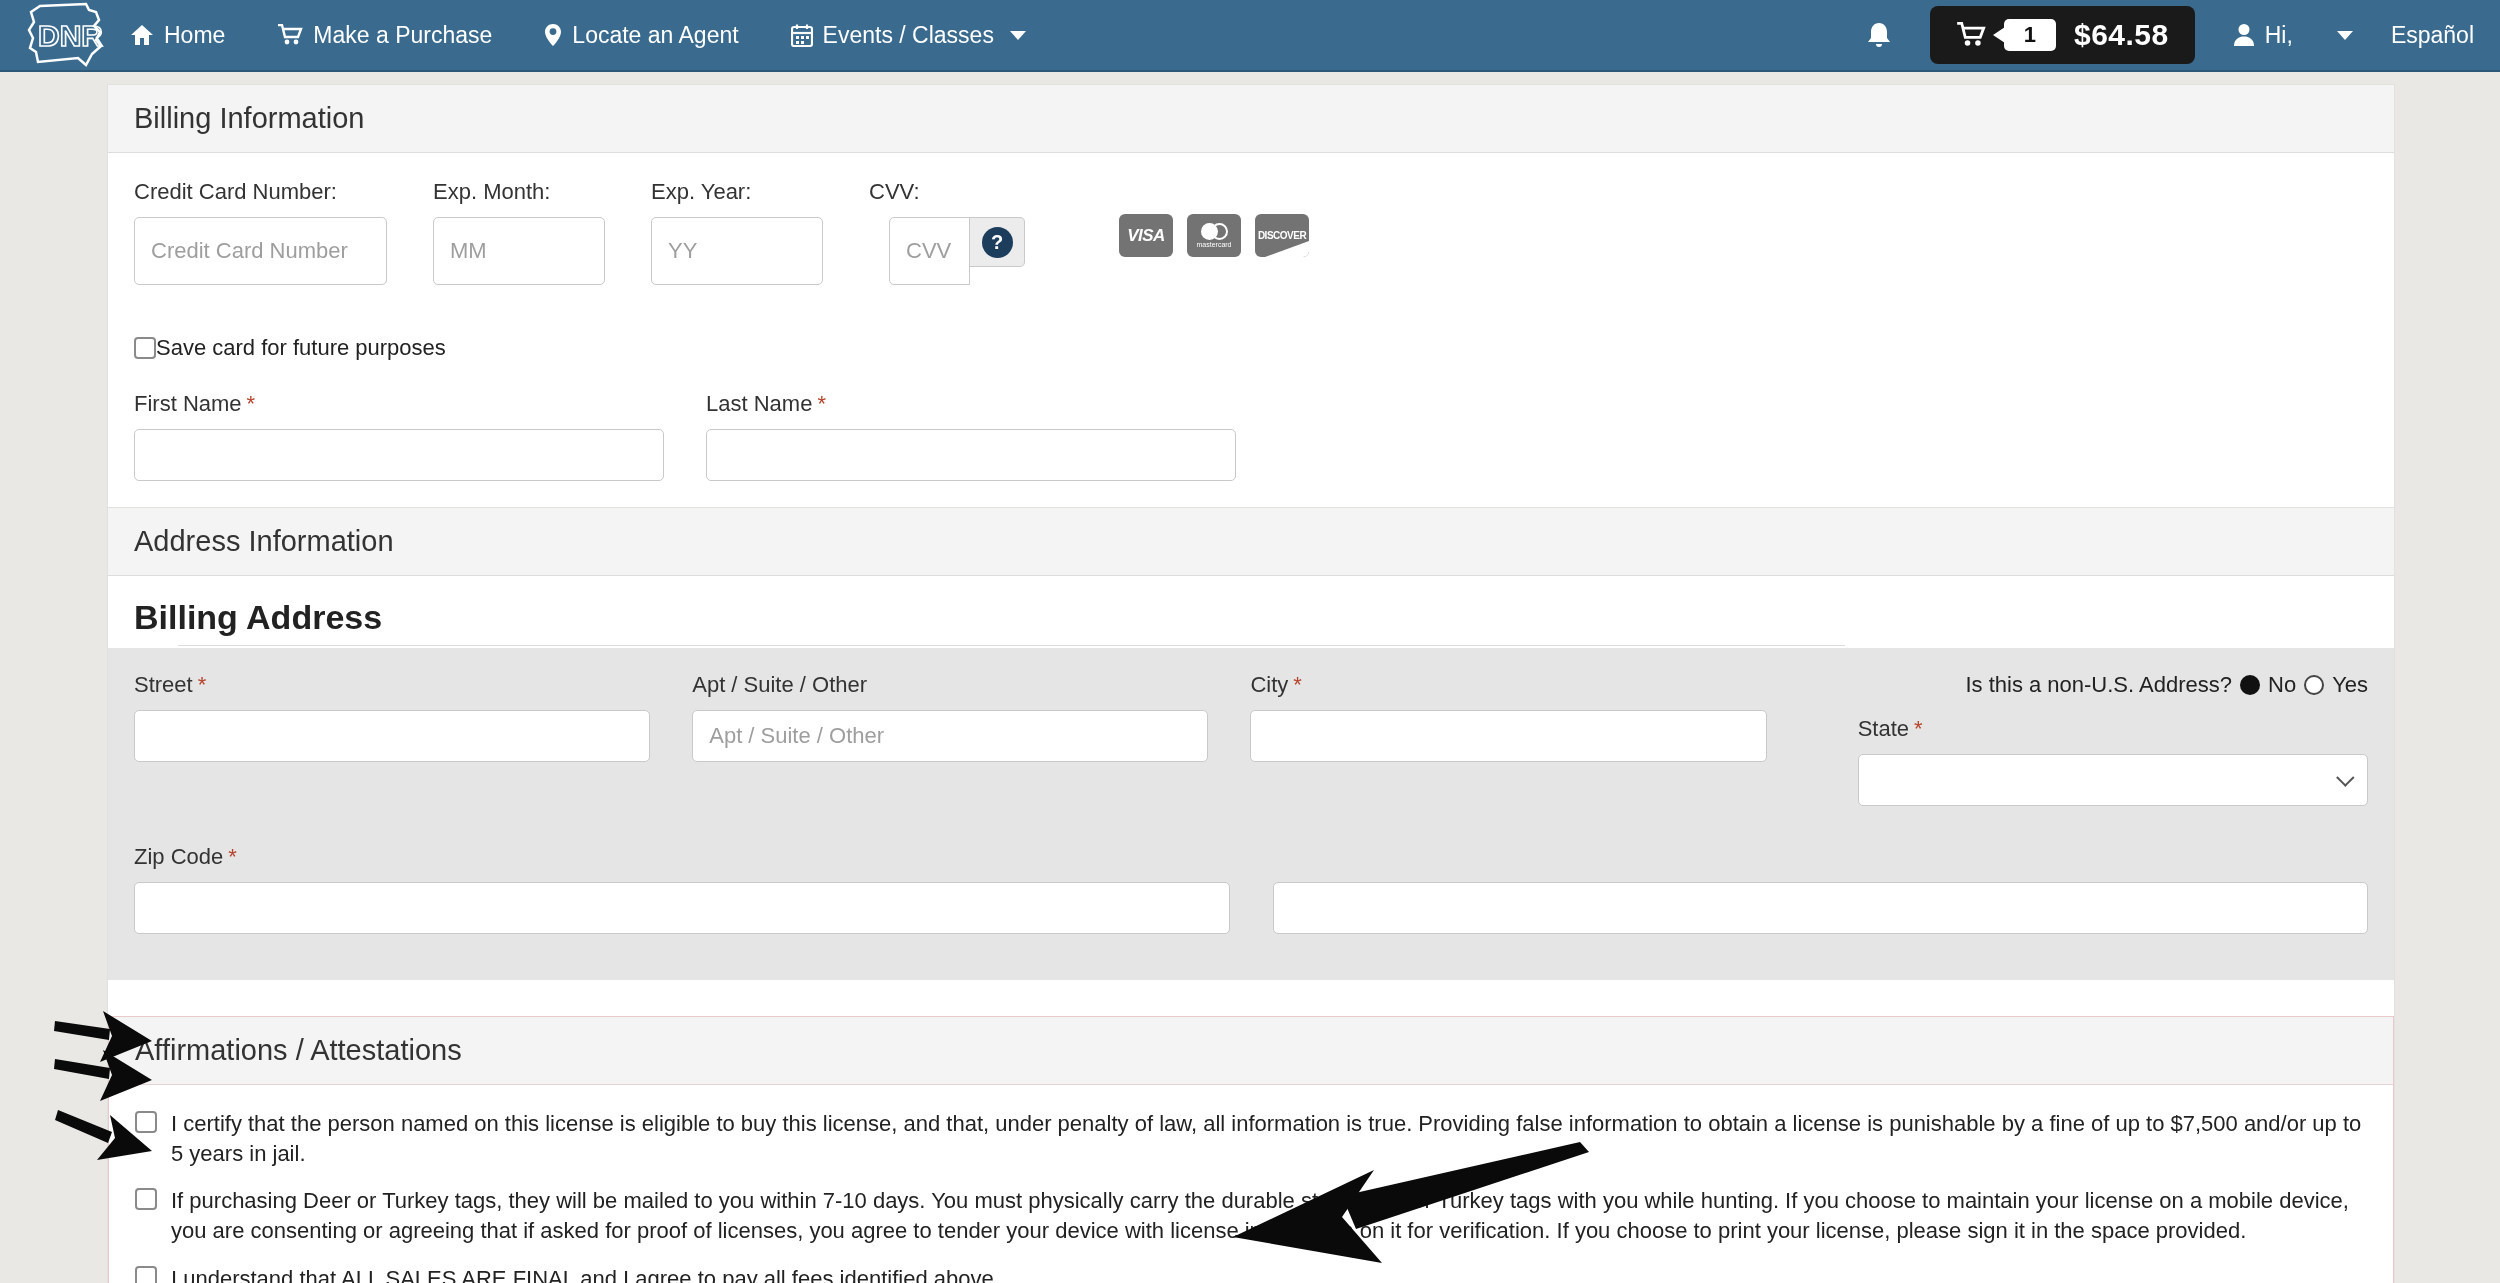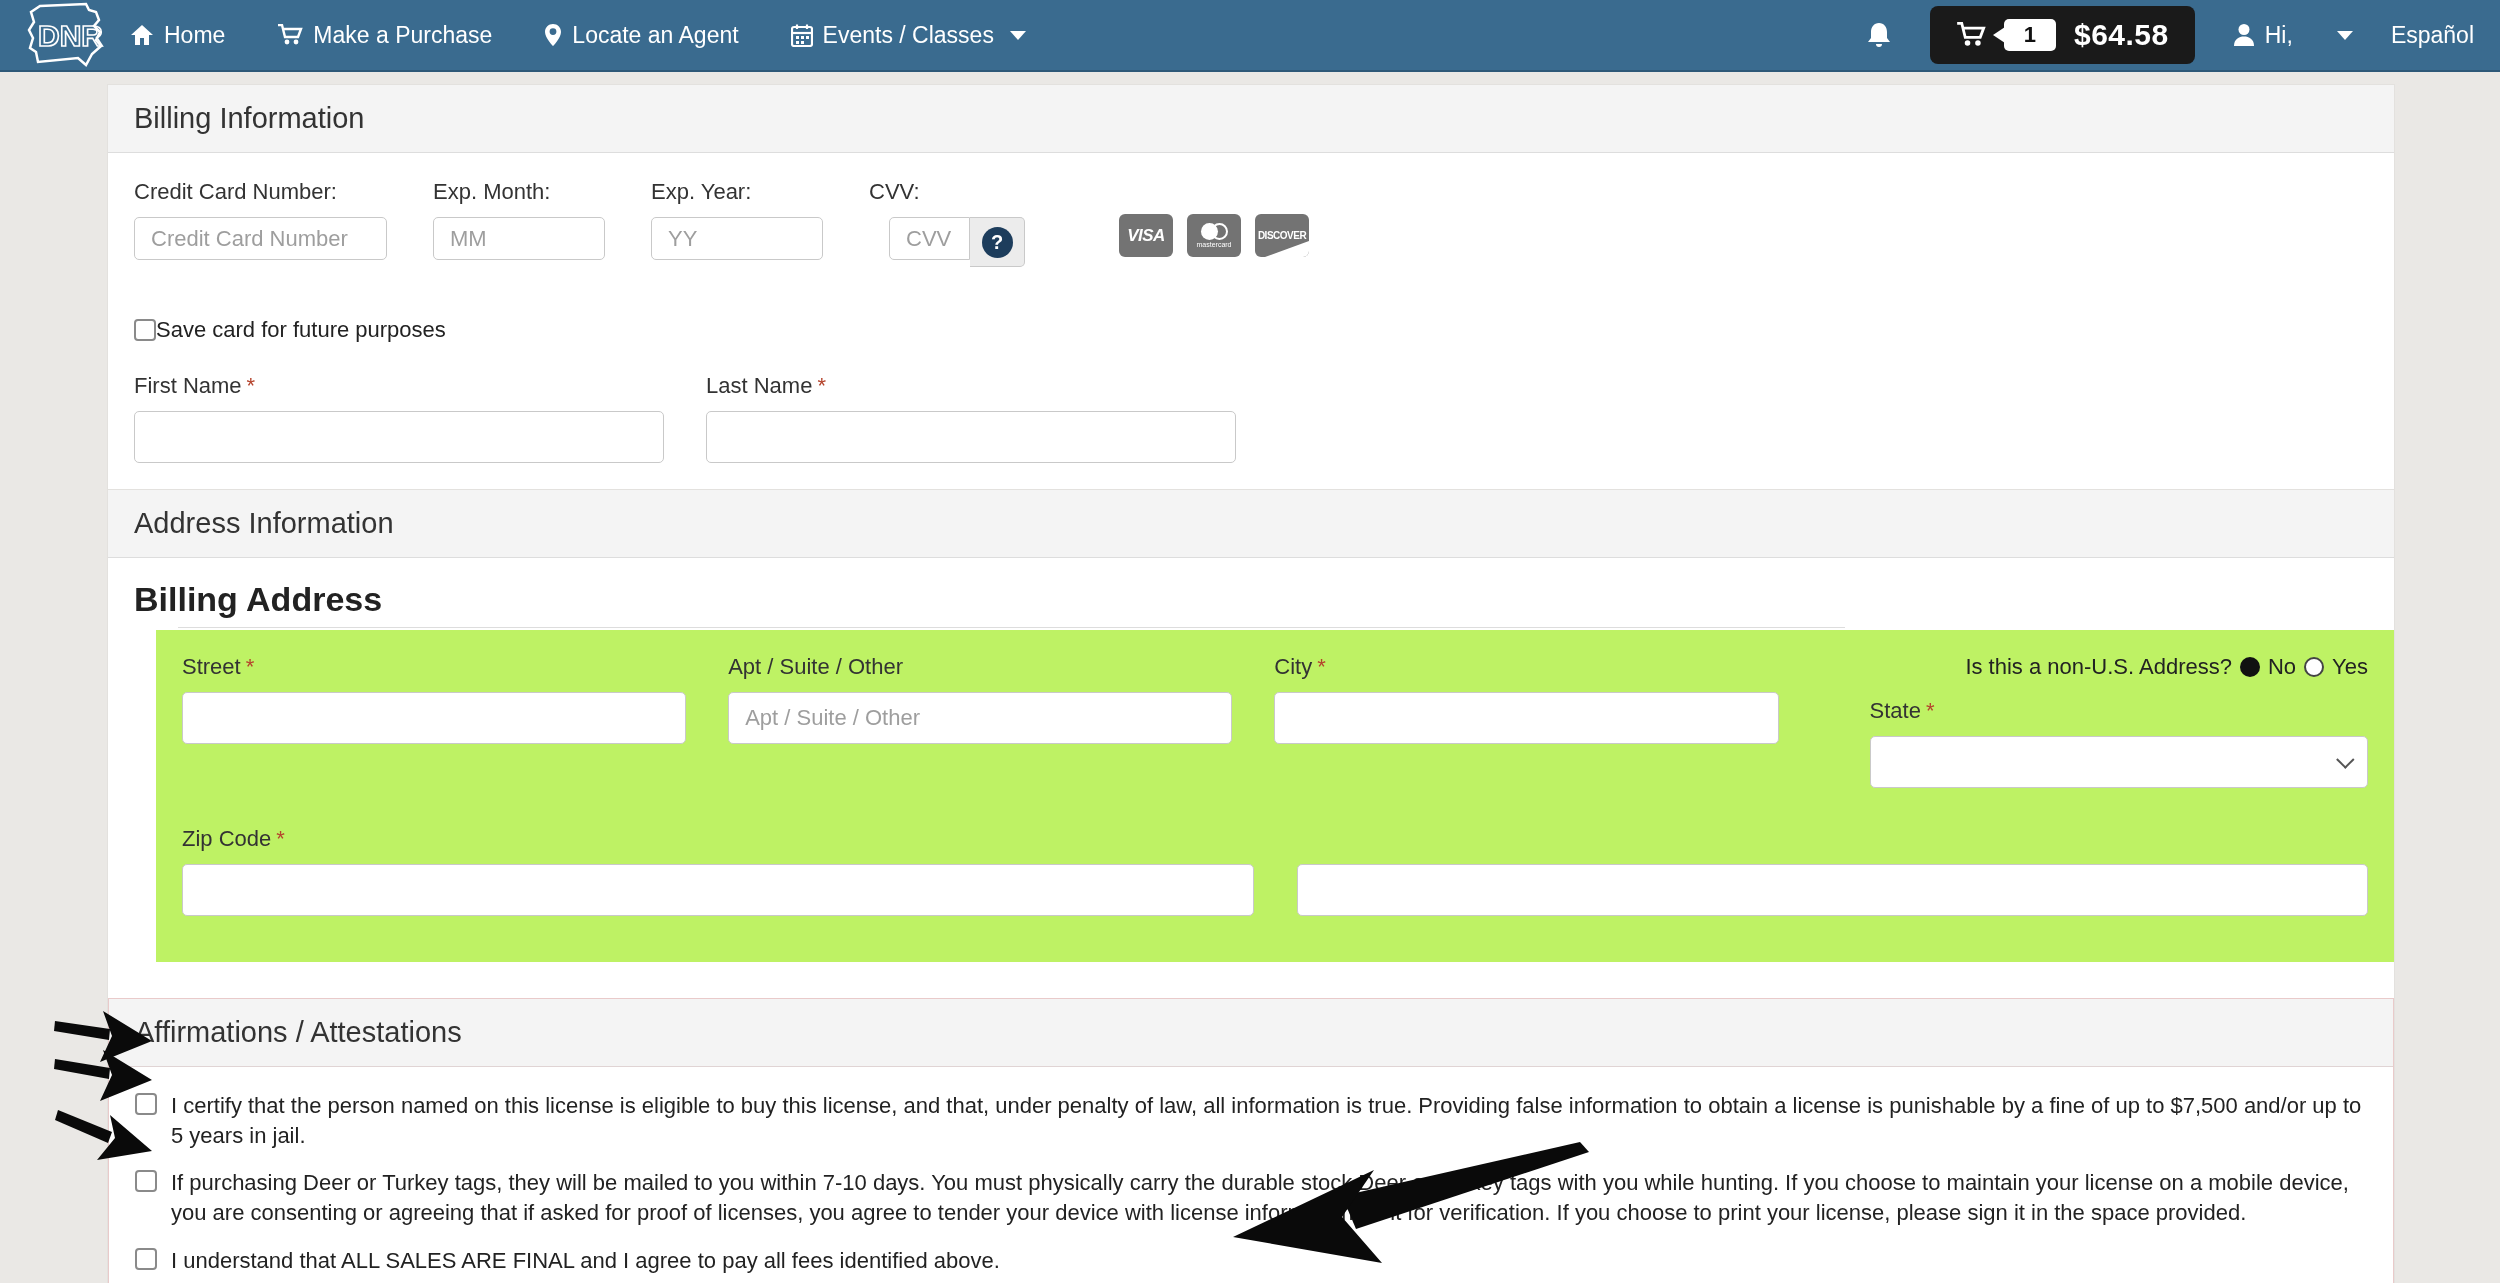--- a/index.html
+++ b/index.html
@@ -47,21 +47,21 @@
   }
   .section-header {
     background:#f4f4f4; border-top:1px solid #e3e1de; border-bottom:1px solid #ddd;
     padding:17px 26px; font-size:29px; color:#333;
   }
   .sec-body { padding:26px; }
 
   .field-label { font-size:22px; color:#333; margin-bottom:12px; display:block; }
   .req { color:#b5442d; margin-left:5px; }
   input.txt {
-    height:43px; border:1px solid #c9c9c9; border-radius:5px; background:#fff;
+    height:68px; border:1px solid #c9c9c9; border-radius:5px; background:#fff;
     padding:0 16px; font-size:22px; color:#555; font-family:"Liberation Sans",sans-serif;
     width:100%; outline:none;
   }
   input.txt::placeholder { color:#9e9e9e; opacity:1; }
 
   .cc-row { display:flex; align-items:flex-start; gap:46px; }
   .w-cc { width:253px; } .w-exp { width:172px; }
   .cvv-group { display:flex; width:136px;margin-left:20px; }
   .cvv-group input { border-top-right-radius:0; border-bottom-right-radius:0; width:81px; }
   .cvv-addon {
@@ -89,21 +89,21 @@
   .check-row { display:flex; align-items:center; font-size:22px; color:#222; }
   .savecard-row { margin-top:50px; }
 
   .names-row { display:flex; gap:42px; margin-top:30px; }
   .col-530 { width:530px; }
   .names-row input.txt { height:52px; }
 
   .addr-heading { padding:22px 26px 8px 26px; font-size:34px; font-weight:bold; color:#222; }
   .addr-underline { border-bottom:1px solid #ddd; margin-left:70px; width:1667px; }
 
-  .gray-form { background:#bef264; padding:24px 26px 46px 26px; margin-top:2px;margin-left:48px; }
+  .gray-form { background:#e5e5e5; padding:24px 26px 46px 26px; margin-top:2px; }
   .addr-row { display:flex; gap:42px; }
   .right-col { width:524px; margin-left:49px; display:flex; flex-direction:column; }
   .nonus-line { font-size:22px; color:#222; text-align:right; white-space:nowrap; display:flex; align-items:center; justify-content:flex-end; gap:8px; }
   .radio { width:20px; height:20px; border-radius:50%; display:inline-block; cursor:pointer; }
   .radio-filled { background:#111; }
   .radio-empty { background:#fff; border:2px solid #444; }
   .state-label { margin-top:18px; }
   .select {
     height:52px; background:#fff; border:1px solid #c9c9c9; border-radius:5px;
     display:flex; align-items:center; justify-content:flex-end; padding:0 18px; cursor:pointer;

